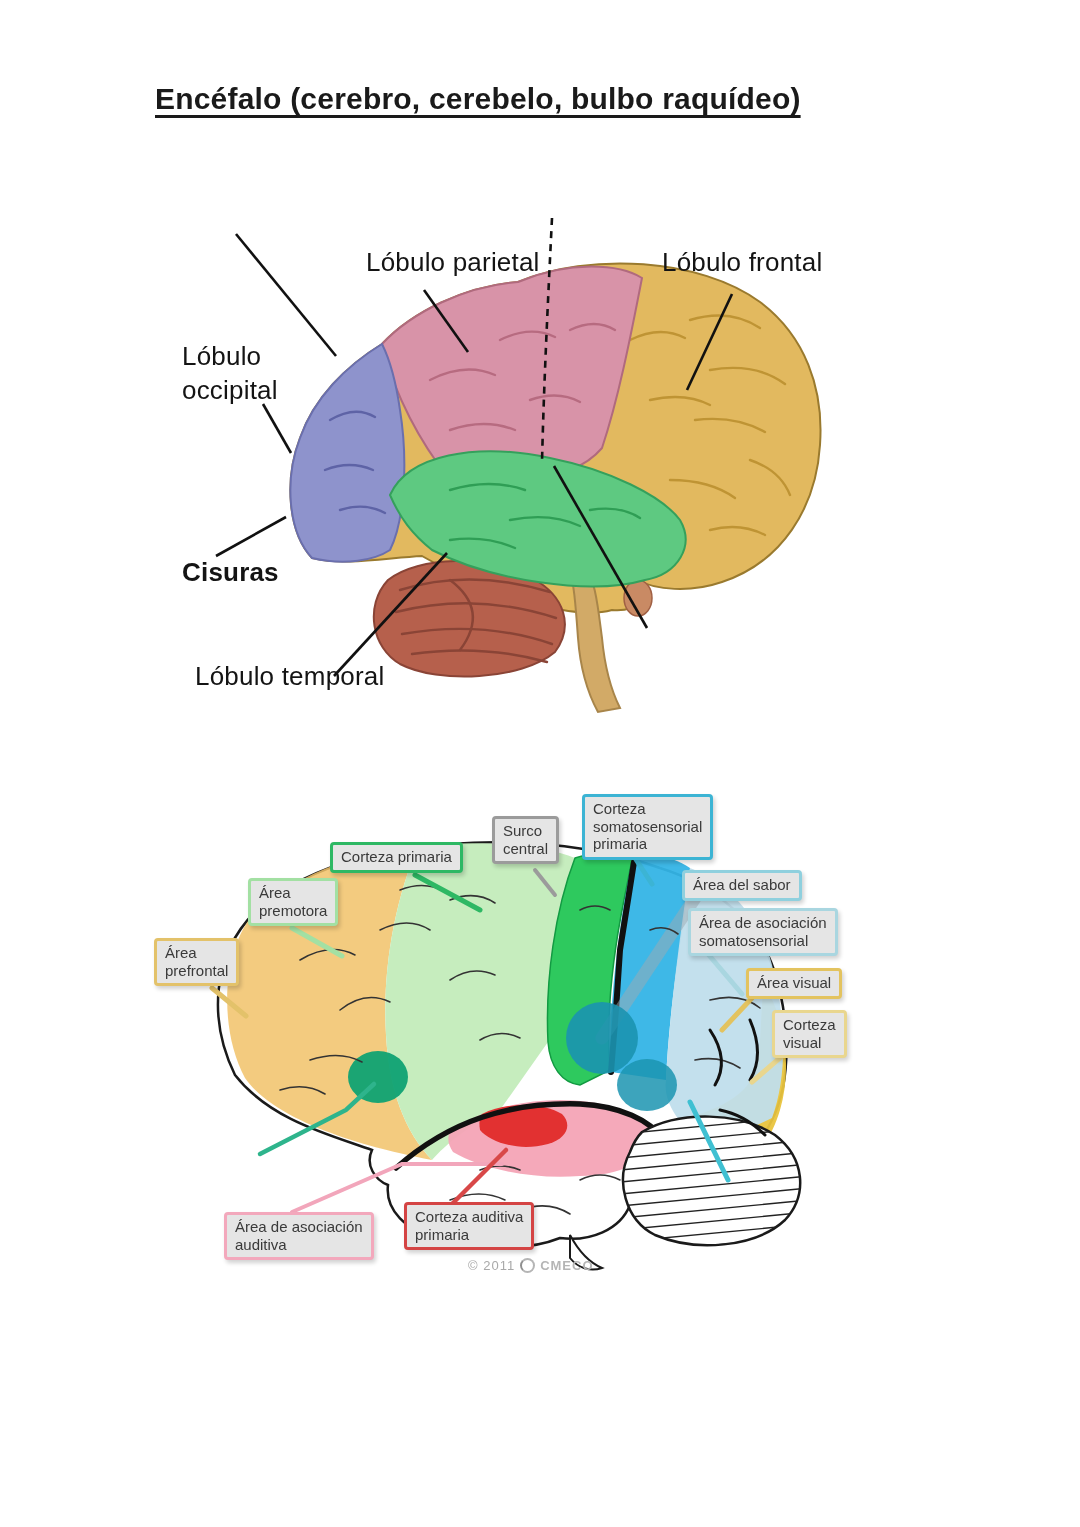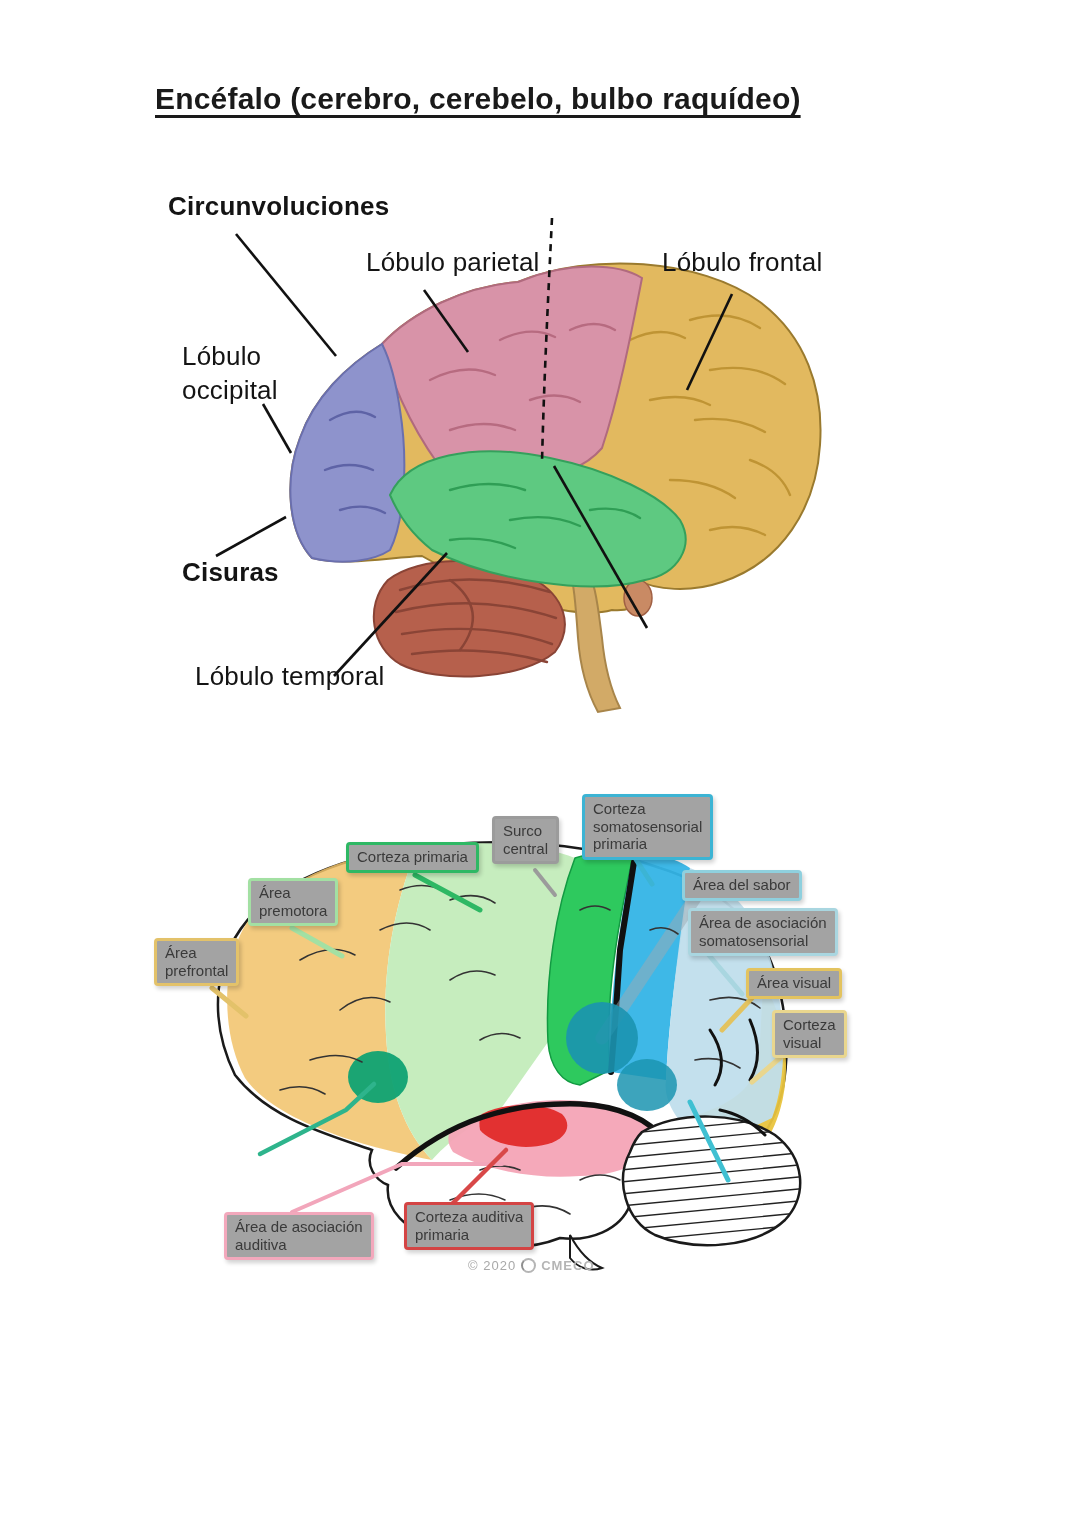--- a/index.html
+++ b/index.html
@@ -17,21 +17,21 @@
   .fig{position:absolute;}
   #fig1{left:150px;top:160px;width:700px;height:580px;}
   #fig2{left:150px;top:780px;width:740px;height:520px;}
   .fig svg{position:absolute;left:0;top:0;}
   .lbl{
     position:absolute;font-size:26px;color:#141414;line-height:1.3;
     white-space:pre-line;letter-spacing:.2px;
   }
   .lbl.b{font-weight:bold;}
   .callout{
-    position:absolute;background:#a3a3a3;border:3px solid #999;border-radius:4px;
+    position:absolute;background:#e5e5e5;border:3px solid #999;border-radius:4px;
     padding:3px 8px 4px 8px;font-size:15px;line-height:1.18;color:#3a3a3a;
     white-space:pre-line;box-shadow:2px 3px 4px rgba(0,0,0,.18);
   }
   .copyright{
     position:absolute;font-size:13px;color:#a9a9a9;letter-spacing:1px;
     display:flex;align-items:center;gap:5px;
   }
   .logo-circle{
     display:inline-block;width:15px;height:15px;border-radius:50%;
     border:2px solid #b5b5b5;border-left-color:#8f8f8f;box-sizing:border-box;
@@ -110,21 +110,20 @@
       <path d="M86,74 L186,196"></path>
       <path d="M402,58 C398,140 394,220 392,302" stroke-dasharray="7,6"></path>
       <path d="M274,130 L318,192"></path>
       <path d="M582,134 L537,230"></path>
       <path d="M113,244 L141,293"></path>
       <path d="M66,396 L136,357"></path>
       <path d="M497,468 L404,306"></path>
       <path d="M184,516 L297,393"></path>
     </g>
   </svg>
-  <div class="lbl b" style="left:18px;top:30px;">Circunvoluciones</div>
   <div class="lbl" style="left:216px;top:86px;">Lóbulo parietal</div>
   <div class="lbl" style="left:512px;top:86px;">Lóbulo frontal</div>
   <div class="lbl" style="left:32px;top:180px;">Lóbulo
 occipital</div>
   <div class="lbl b" style="left:32px;top:396px;">Cisuras</div>
   <div class="lbl" style="left:45px;top:500px;">Lóbulo temporal</div>
 </div>
 
 <div id="fig2" class="fig">
   <svg width="740" height="520" viewBox="0 0 740 520">
@@ -219,21 +218,21 @@
       <path d="M632,276 L602,302" stroke="#e9d68e" stroke-width="5"></path>
       <path d="M142,148 L192,176" stroke="#a3e0a3" stroke-width="5"></path>
       <path d="M62,208 L96,236" stroke="#e3c26a" stroke-width="5"></path>
       <path d="M110,374 L196,330 L224,304" stroke="#2eb48c" stroke-width="4.5"></path>
       <path d="M142,432 L252,384 L352,384" stroke="#f2a6bb" stroke-width="4"></path>
       <path d="M302,424 L356,370" stroke="#d84848" stroke-width="4.5"></path>
       <path d="M578,400 L540,322" stroke="#3fc0d2" stroke-width="5"></path>
     </g>
   </svg>
 
-  <div class="callout" style="left: 196px; top: 62px; border-color: rgb(46, 184, 100); text-align: right;">Corteza primaria</div>
+  <div class="callout" style="left: 180px; top: 62px; border-color: rgb(46, 184, 100); text-align: right;">Corteza primaria</div>
   <div class="callout" style="left: 342px; top: 36px; border-color: rgb(155, 155, 155);">Surco
 central</div>
   <div class="callout" style="left: 432px; top: 14px; border-color: rgb(60, 180, 212);">Corteza
 somatosensorial
 primaria</div>
   <div class="callout" style="left: 532px; top: 90px; border-color: rgb(143, 208, 222);">Área del sabor</div>
   <div class="callout" style="left: 538px; top: 128px; border-color: rgb(169, 214, 224);">Área de asociación
 somatosensorial</div>
   <div class="callout" style="left: 596px; top: 188px; border-color: rgb(227, 195, 95);">Área visual</div>
   <div class="callout" style="left: 622px; top: 230px; border-color: rgb(233, 214, 142);">Corteza
@@ -241,17 +240,17 @@
   <div class="callout" style="left: 98px; top: 98px; border-color: rgb(163, 224, 163);">Área
 premotora</div>
   <div class="callout" style="left: 4px; top: 158px; border-color: rgb(227, 194, 106);">Área
 prefrontal</div>
   <div class="callout" style="left: 74px; top: 432px; border-color: rgb(243, 168, 188);">Área de asociación
 auditiva</div>
   <div class="callout" style="left: 254px; top: 422px; border-color: rgb(212, 68, 68);">Corteza auditiva
 primaria</div>
 
   <div class="copyright" style="left:318px;top:478px;">
-    <span>© 2020</span>
+    <span>© 2011</span>
     <span class="logo-circle"></span>
     <span class="logo-word">CMECO</span>
   </div>
 </div>
 
 </body></html>

